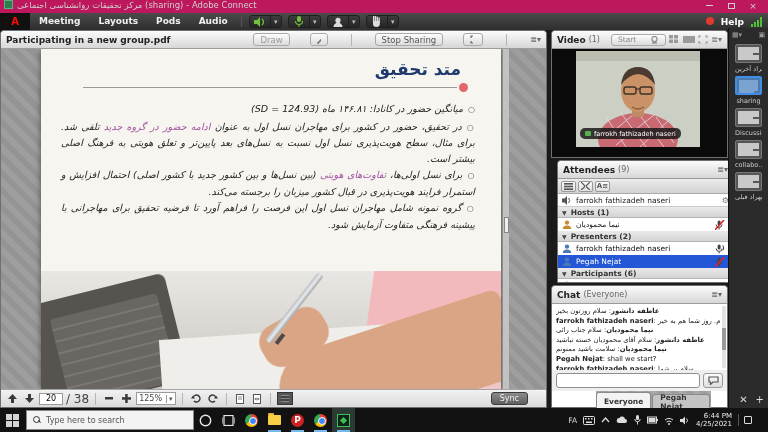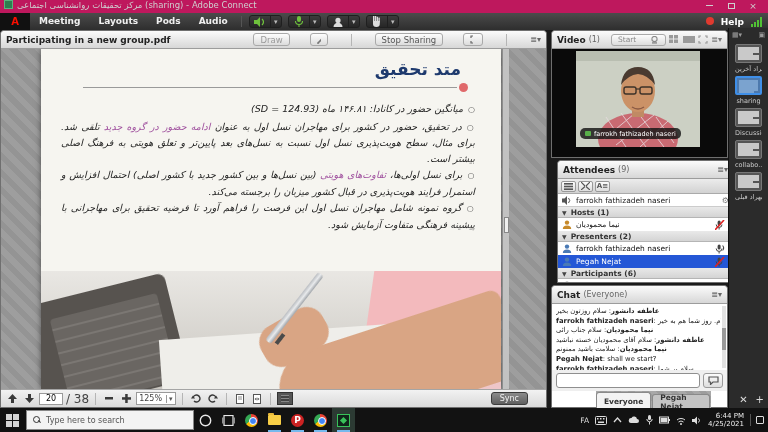--- a/index.html
+++ b/index.html
@@ -155,21 +155,21 @@
   .tb-icon{width:23px;height:24px;display:flex;align-items:center;justify-content:center;position:relative;}
   .tb-icon.active-app{background:#2c3a33;}
   .tb-underline{position:absolute;bottom:0;left:5px;width:13px;height:2px;background:#76b9ed;}
   .chrome{width:13px;height:13px;border-radius:50%;background:conic-gradient(#ea4335 0 33%,#fbbc05 33% 66%,#34a853 66% 100%);position:relative;}
   .chrome::after{content:"";position:absolute;left:3.5px;top:3.5px;width:6px;height:6px;border-radius:50%;background:#4285f4;border:1px solid #fff;}
   .folder{width:13px;height:10px;background:#f8ce46;border-radius:1px;position:relative;}
   .folder::before{content:"";position:absolute;left:0;top:-2px;width:6px;height:2px;background:#e8b93a;border-radius:1px 1px 0 0;}
   .p-badge{width:13px;height:13px;border-radius:50%;background:#c22; color:#fff;font-size:9px;font-weight:bold;display:flex;align-items:center;justify-content:center;}
   .connect-tile{width:13px;height:13px;background:#10241a;border:1px solid #39c25a;display:flex;align-items:center;justify-content:center;}
   .connect-tile i{width:5px;height:5px;background:#39c25a;transform:rotate(45deg);display:block;}
-  #tray{margin-left:auto;display:flex;align-items:center;gap:6px;color:#ddd;padding-right:4px;}
+  #tray{margin-left:auto;display:flex;align-items:center;gap:6px;color:#ddd;padding-right:16px;}
   #tray .t{font-size:7.5px;}
   #clock{text-align:right;font-size:7px;line-height:8.5px;color:#eee;}
   #noti{width:14px;height:12px;border-left:1px solid #555;padding-left:5px;display:flex;align-items:center;}
   #noti .bubble{width:9px;height:8px;border:1px solid #ddd;border-radius:1px;}
   svg{display:block;}
 </style>
 </head>
 <body>
 
 <div id="app">

